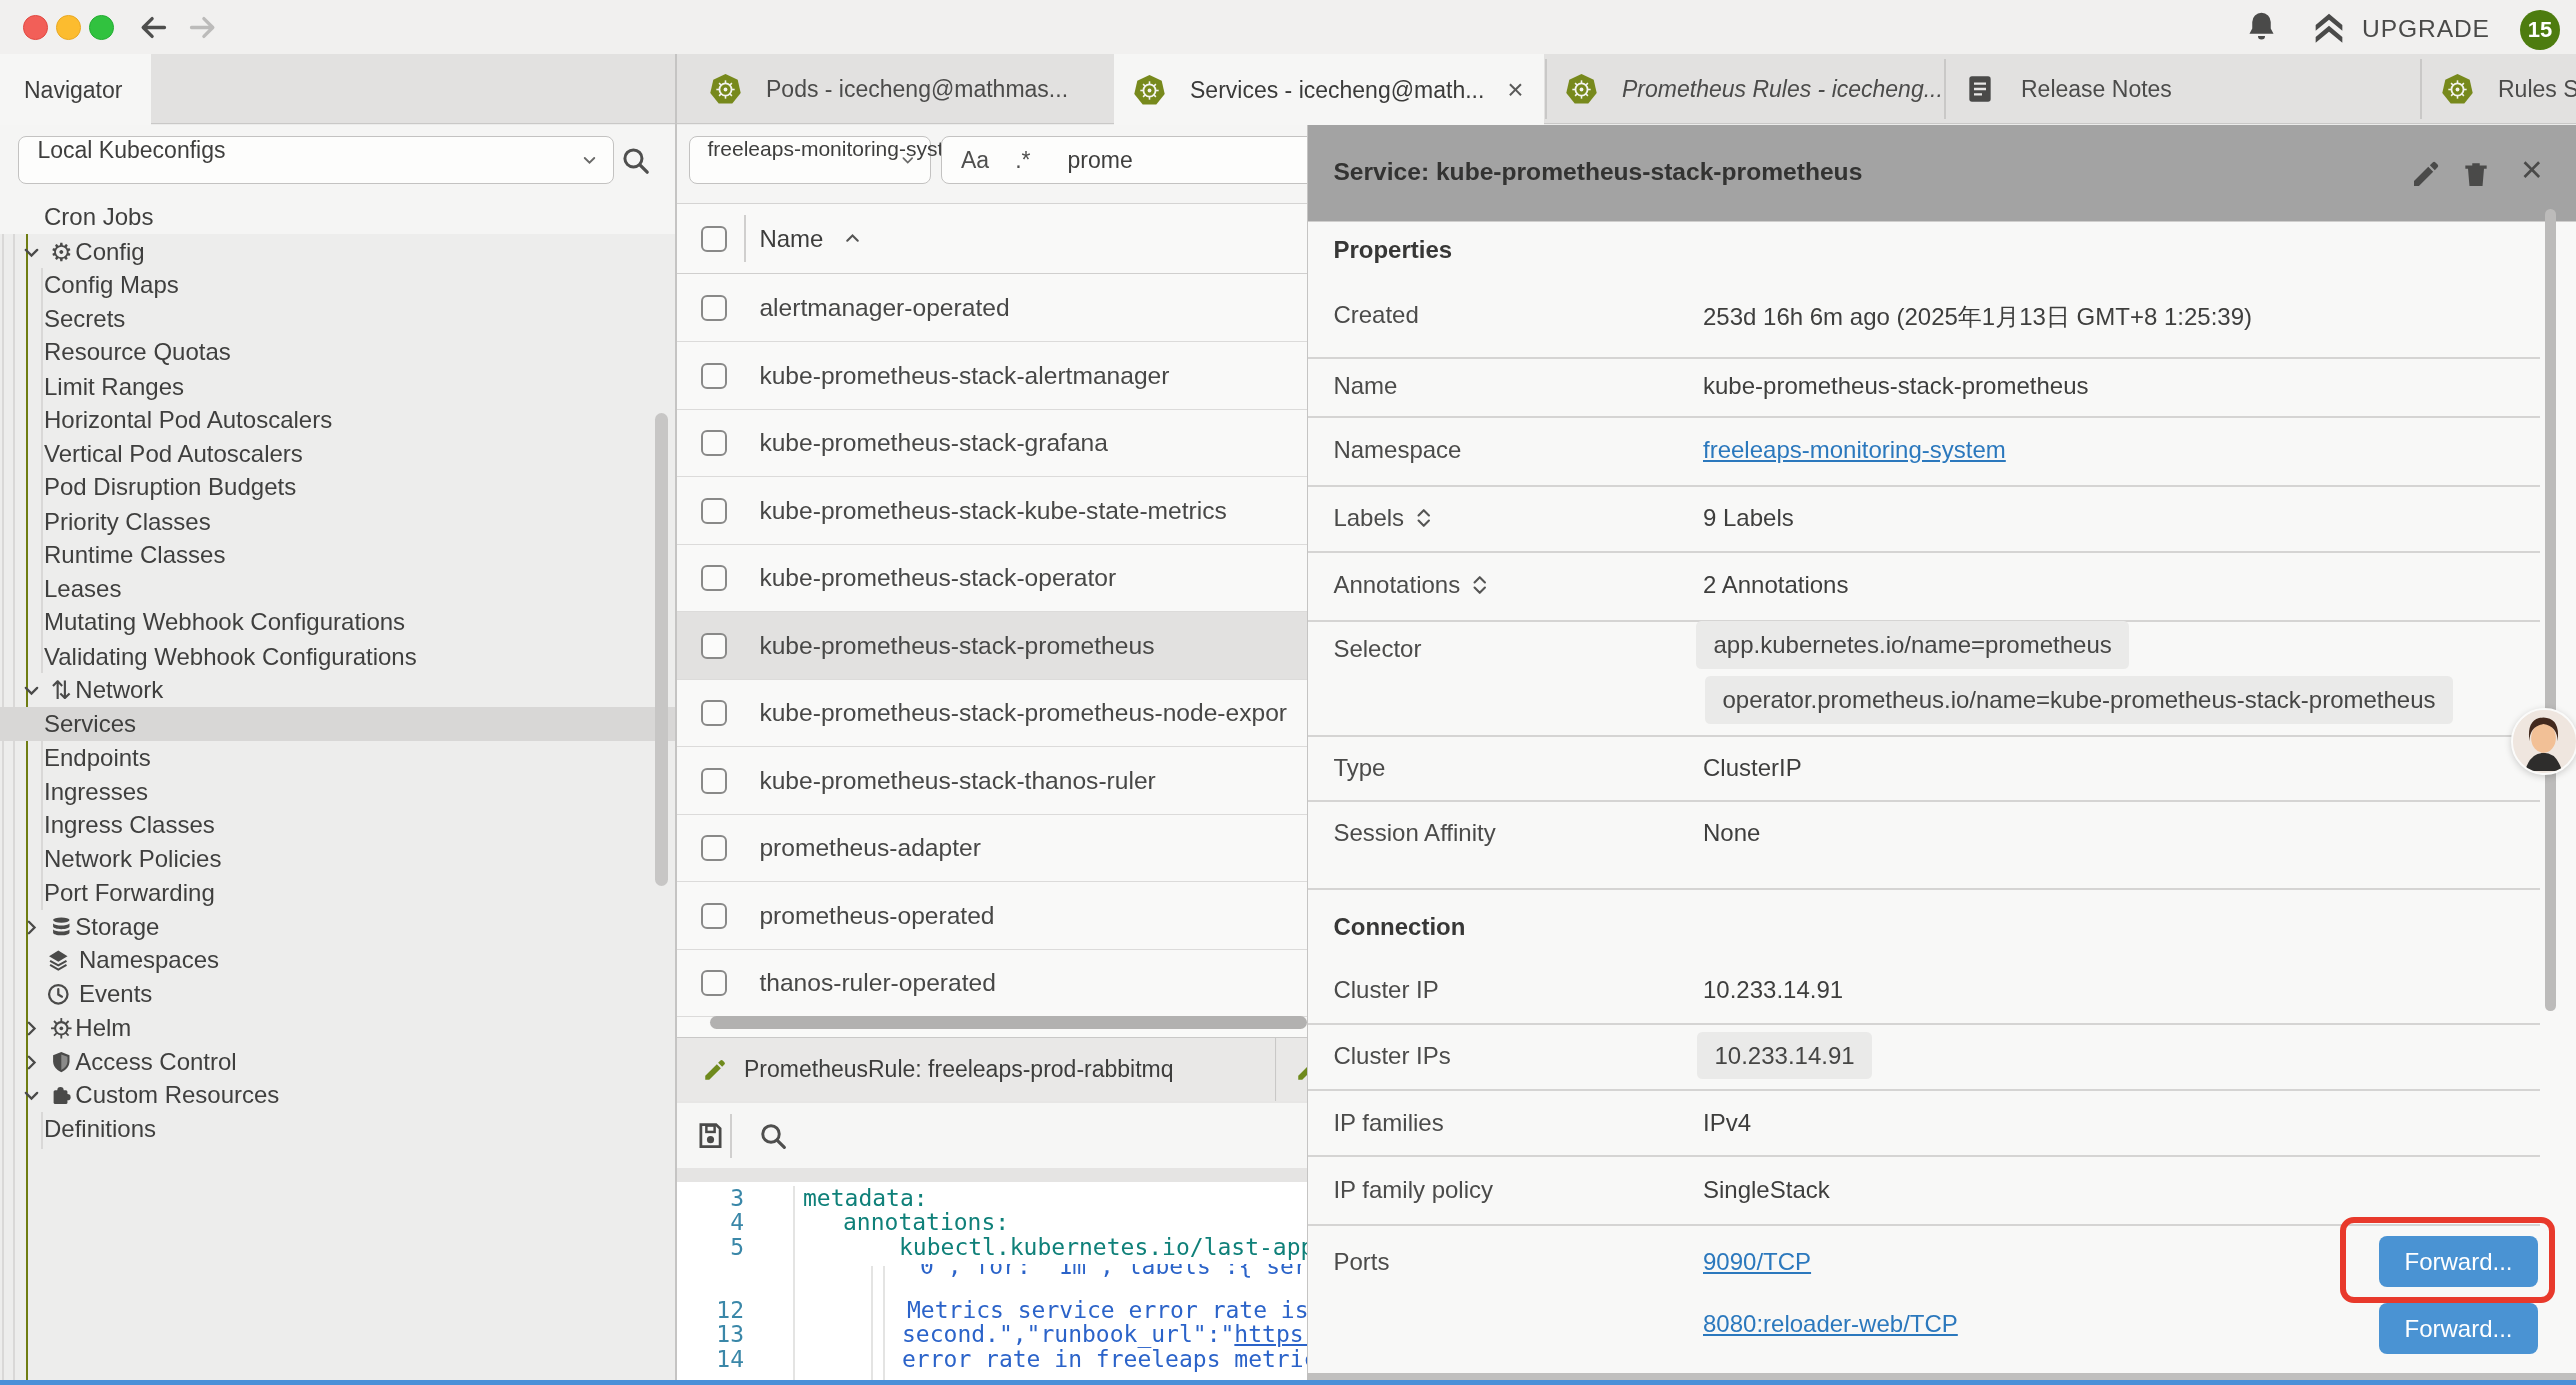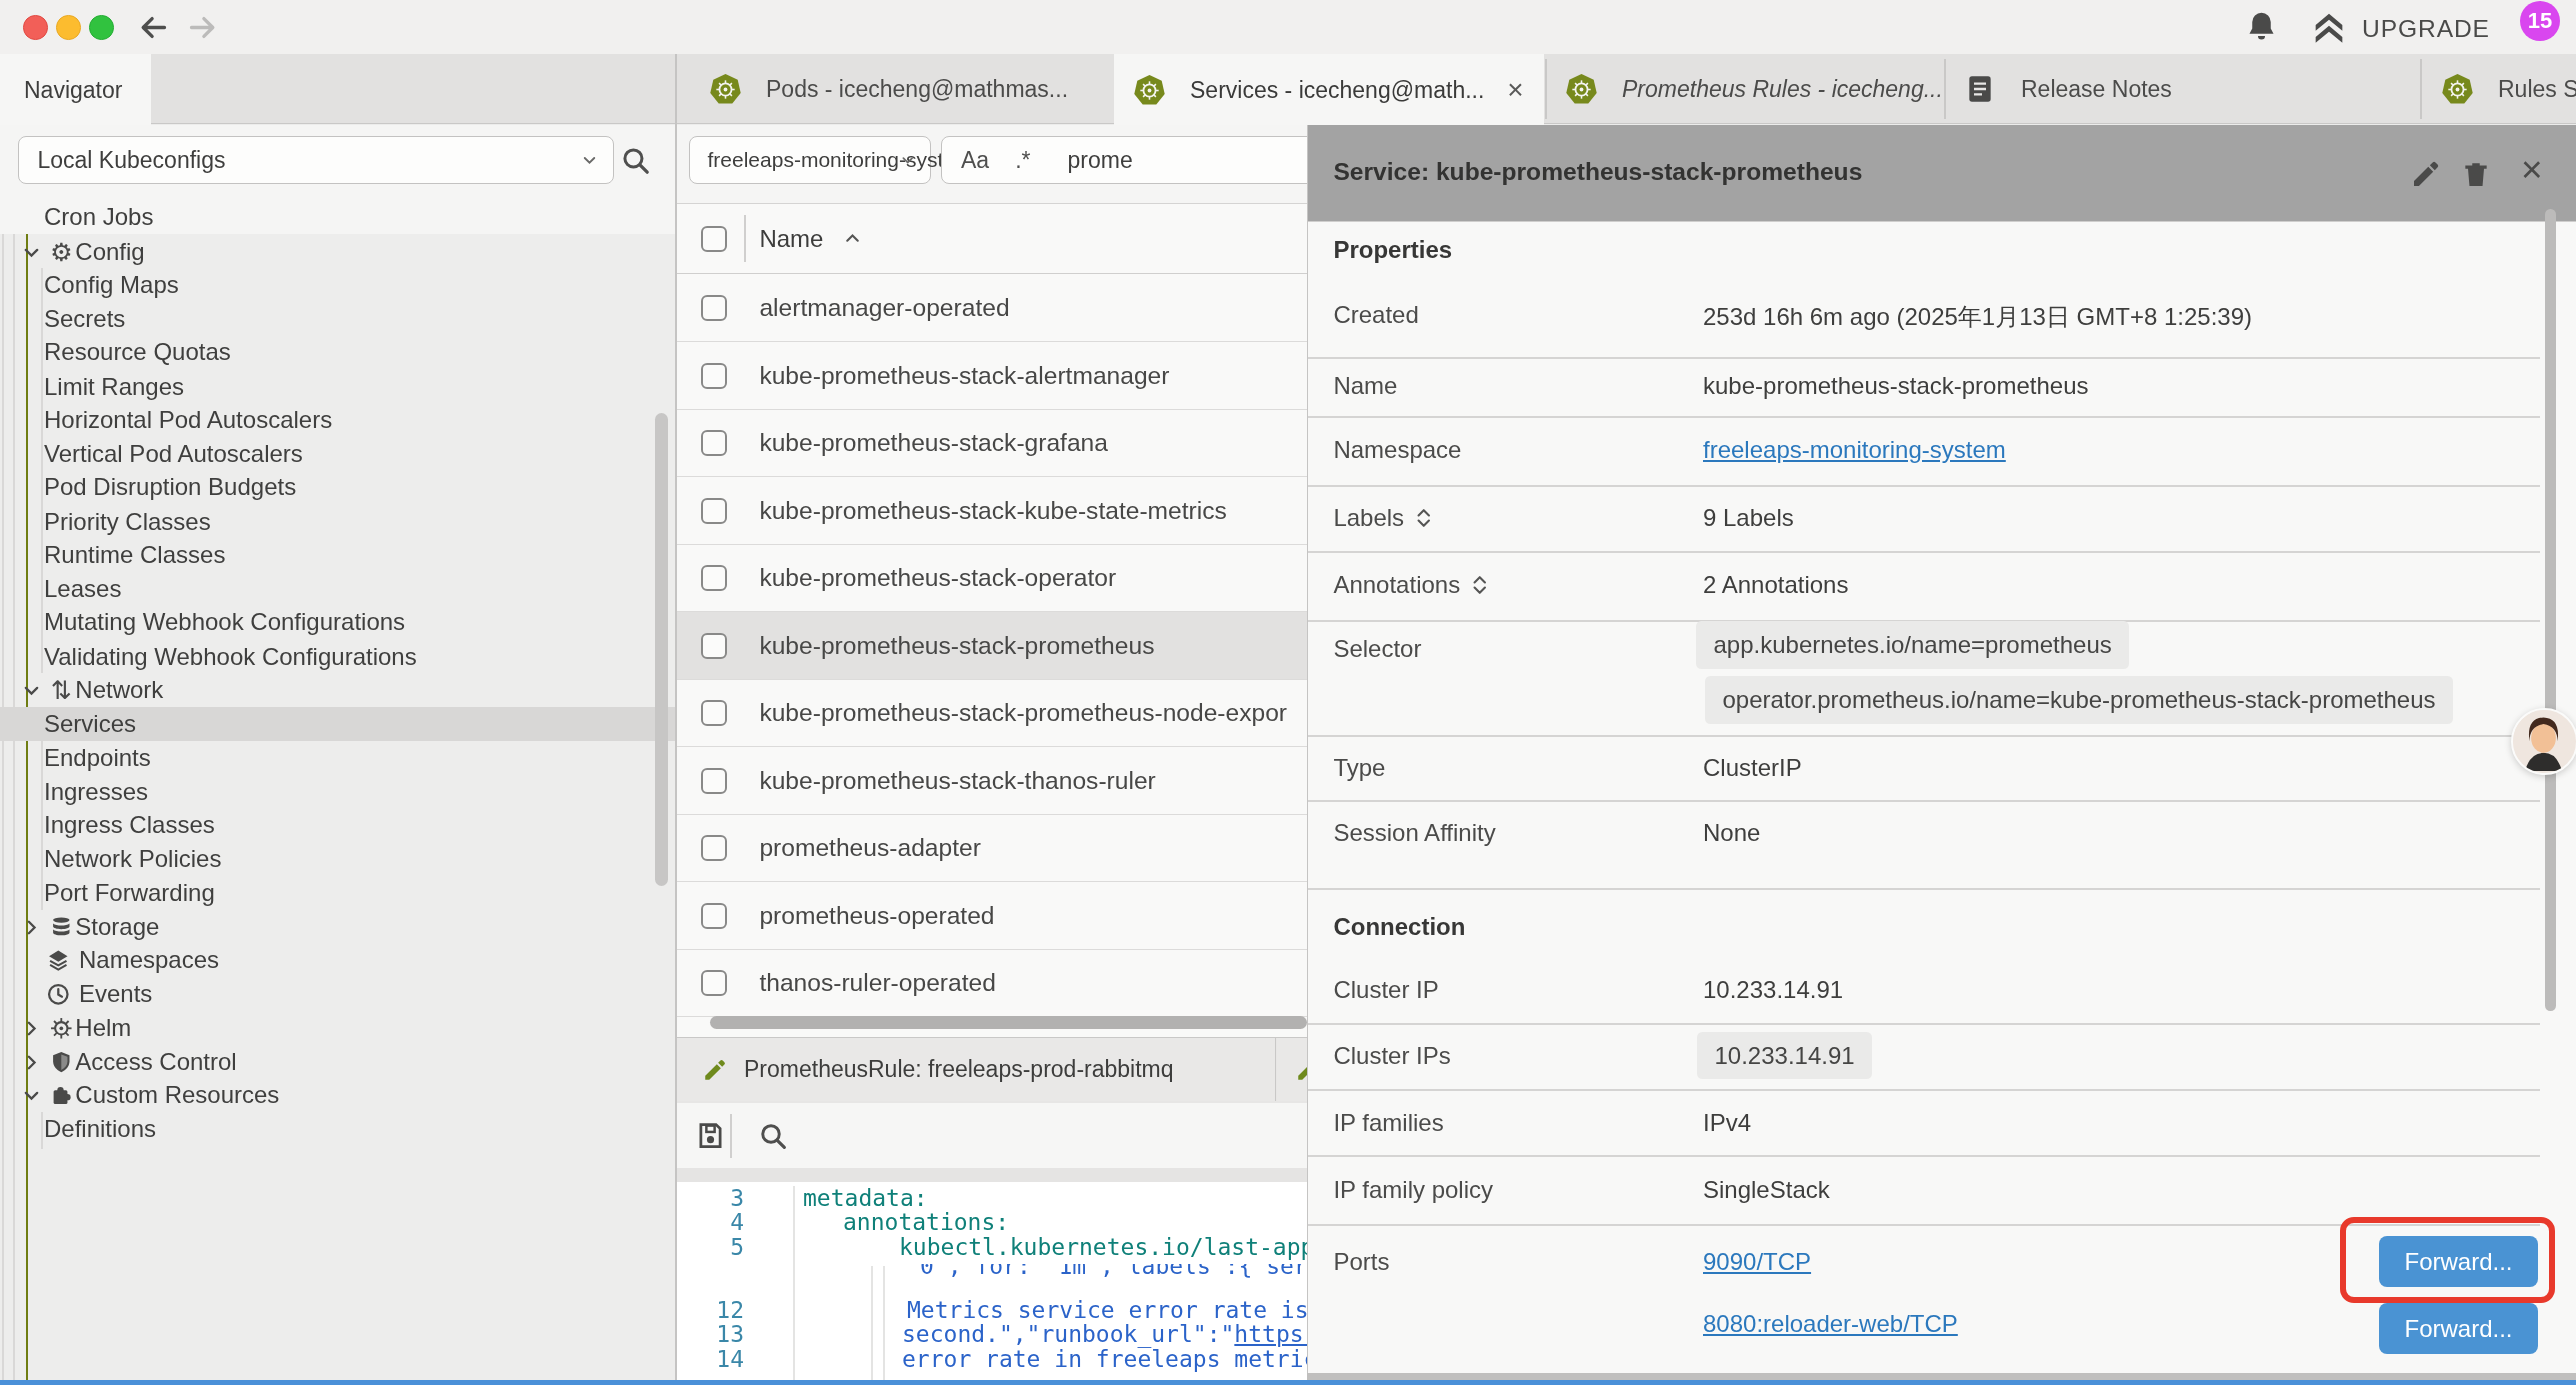--- a/index.html
+++ b/index.html
@@ -21,21 +21,21 @@
   .tab{position:absolute;top:0;height:70px;display:flex;align-items:center;font-size:23px;color:#4b4b4a;overflow:hidden;white-space:nowrap}
   .tab.active{background:#f6f6f5;height:72px;border-bottom:none}
   .tabdiv{position:absolute;top:5.3px;width:1.8px;height:60px;background:#c9c8c7}
   .tablabel{margin-left:24px}
   .k8s{width:33px;height:33px;flex:0 0 auto;margin-left:19px}
   .closex{margin-left:23px;font-size:28px;color:#5a5a59;line-height:1}
 
   
   .sidebar{position:absolute;left:0;top:125px;width:675px;height:1261px;background:#ededec;overflow:hidden}
   .sb-filter{position:absolute;left:0;top:0;width:675px;height:79px;background:#f5f5f4;border-bottom:0.9px solid #dcdbda}
-  .select{position:absolute;background:#fdfdfc;border:1.8px solid #c3c2c1;border-radius:8px;display:flex;align-items:center;font-size:23px;color:#3e3e3d}
+  .select{position:absolute;background:#fdfdfc;border:1.8px solid #c3c2c1;border-radius:8px;display:flex;font-size:23px;color:#3e3e3d}
   .select .txt{margin-left:19px;white-space:nowrap}
   .select .chev{position:absolute;right:14px;top:50%;transform:translateY(-50%)}
   .srow{position:absolute;left:0;width:675px;height:34px;display:flex;align-items:center;font-size:24px;color:#3f3f3e;white-space:nowrap}
   .srow .slabel{display:inline-block}
   .child .slabel{margin-left:44px}
   .grp{padding-left:21px}
   .grp .gchev{width:21px;height:21px;flex:0 0 auto}
   .grp .gicon{width:28px;height:28px;margin-left:5.3px;flex:0 0 auto;display:flex;align-items:center;justify-content:center;color:#4a4a49;font-size:25.4px}
   .grp .slabel{margin-left:0}
   .leafgrp{padding-left:44px}
@@ -125,21 +125,21 @@
       <svg width="37" height="37" viewBox="0 0 24 24">
           <path d="M12 2.5a6 6 0 0 0-6 6v4.2L4.2 16h15.6L18 12.7V8.5a6 6 0 0 0-6-6zm-2.3 15a2.3 2.3 0 0 0 4.6 0z" fill="#4a4a49"></path>
         </svg>
     </span>
     <span class="abs" style="left:2309px;top:8px">
       <svg width="40" height="40" viewBox="0 0 24 24">
           <path d="M4 10.2 12 3.4l8 6.8v3.4l-8-6.6-8 6.6zM4 17.4l8-6.8 8 6.8v3.4l-8-6.6-8 6.6z" fill="#4a4a49"></path>
         </svg>
     </span>
     <span class="abs" style="left:2362px;top:15px;font-size:24.6px;color:#4a4a49;letter-spacing:0.9px">UPGRADE</span>
-    <span class="abs" style="left:2520px;top:1px;width:40px;height:40px;border-radius:50%;background:#d946ef;color:#fff;font-size:22px;font-weight:bold;display:flex;align-items:center;justify-content:center">15</span>
+    <span class="abs" style="left:2520px;top:10px;width:40px;height:40px;border-radius:50%;background:#4d7c0f;color:#fff;font-size:22px;font-weight:bold;display:flex;align-items:center;justify-content:center">15</span>
   </div>
 
   <div class="tabstrip">
     <div class="tab active" style="left:0;width:151px">
       <span class="tablabel" style="color:#3e3e3d">Navigator</span>
     </div>
 
     <div class="tab" style="left:690px;width:423px">
       <span class="k8s">
         <svg width="33" height="33" viewBox="0 0 36 36">

